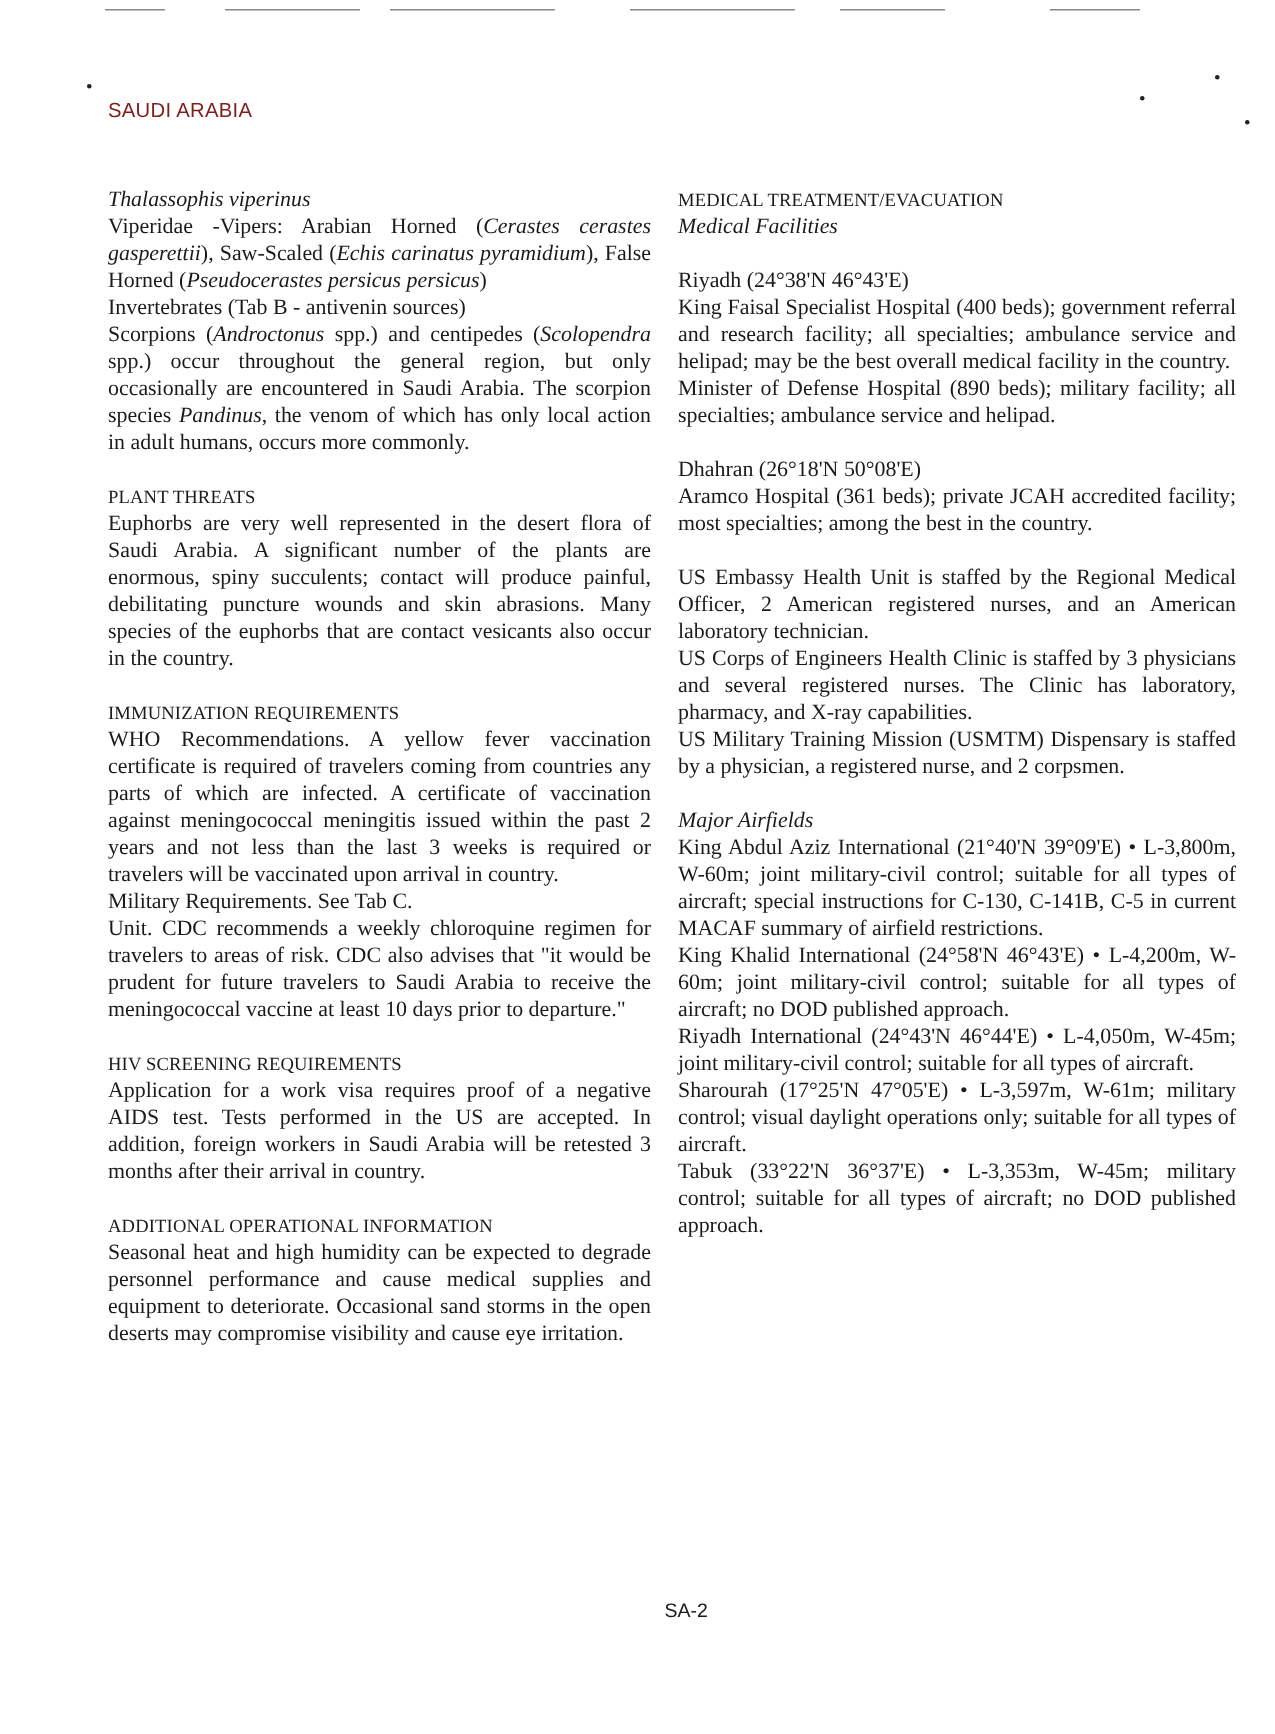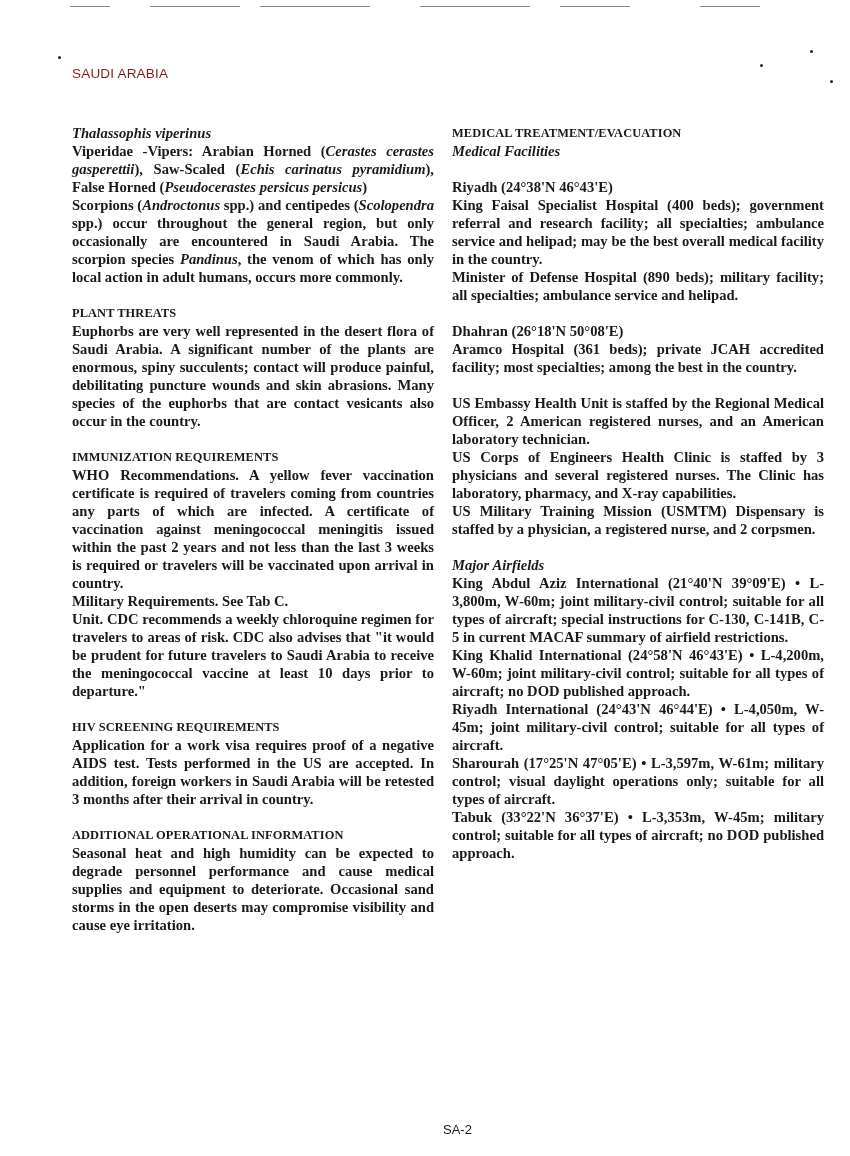--- a/index.html
+++ b/index.html
@@ -11,27 +11,27 @@
   .scan-noise { position: absolute; top: 0; left: 0; width: 850px; height: 12px; }
   .scan-noise i { position: absolute; top: 6px; height: 1px; background: #888; }
   .running-head {
     position: absolute; left: 72px; top: 66px;
     font-family: "Liberation Sans", "DejaVu Sans", sans-serif;
     font-size: 13.5px; letter-spacing: 0.2px; color: #7f1d1d;
   }
   .col { position: absolute; top: 124px; font-size: 14.6px; line-height: 18px; }
   .col-left { left: 72px; width: 362px; }
   .col-right { left: 452px; width: 372px; }
-  .col p { margin: 0; text-align: justify; font-weight: bold; }
+  .col p { margin: 0; text-align: justify; }
   .sec { margin-bottom: 18px; }
   .head-caps { font-size: 12.4px; letter-spacing: 0.1px; text-transform: uppercase; margin: 0; }
   .ital { font-style: italic; }
   .blank { height: 18px; }
   .page-number {
-    position: absolute; left: 443px; top: 1122px;
+    position: absolute; left: 443px; top: 1066px;
     font-family: "Liberation Sans", "DejaVu Sans", sans-serif; font-size: 13px;
   }
   .dot { position: absolute; width: 3px; height: 3px; background: #222; border-radius: 50%; }
 </style>
 </head>
 <body>
 
 <div class="scan-noise">
   <i style="left:70px;width:40px"></i>
     <i style="left:150px;width:90px"></i>
@@ -44,20 +44,21 @@
 <span class="dot" style="left:810px;top:50px"></span>
 <span class="dot" style="left:830px;top:80px"></span>
 <span class="dot" style="left:760px;top:64px"></span>
 
 <div class="running-head">SAUDI ARABIA</div>
 
 <div class="col col-left">
   <div class="sec">
     <p class="ital">Thalassophis viperinus</p>
     <p><span>Viperidae -Vipers:</span><span> Arabian Horned (</span><span class="ital">Cerastes cerastes gasperettii</span><span>), Saw-Scaled (</span><span class="ital">Echis carinatus pyramidium</span><span>), False Horned (</span><span class="ital">Pseudocerastes persicus persicus</span><span>)</span></p>
+    <p><span>Invertebrates</span><span> (Tab B - antivenin sources)</span></p>
     <p><span>Scorpions</span><span> (</span><span class="ital">Androctonus</span><span> spp.) and centipedes (</span><span class="ital">Scolopendra</span><span> spp.)  occur throughout the general region, but only occasionally are encountered in Saudi Arabia. The scorpion species </span><span class="ital">Pandinus</span><span>, the venom of which has only local action in adult humans, occurs more commonly.</span></p>
   </div>
 
   <div class="sec">
     <p class="head-caps">PLANT THREATS</p>
     <p>Euphorbs are very well represented in the desert flora of Saudi Arabia. A significant number of the plants are enormous, spiny succulents; contact will produce painful, debilitating puncture wounds and skin abrasions. Many species of the euphorbs that  are contact vesicants also occur in the country.</p>
   </div>
 
   <div class="sec">
     <p class="head-caps">IMMUNIZATION REQUIREMENTS</p>

